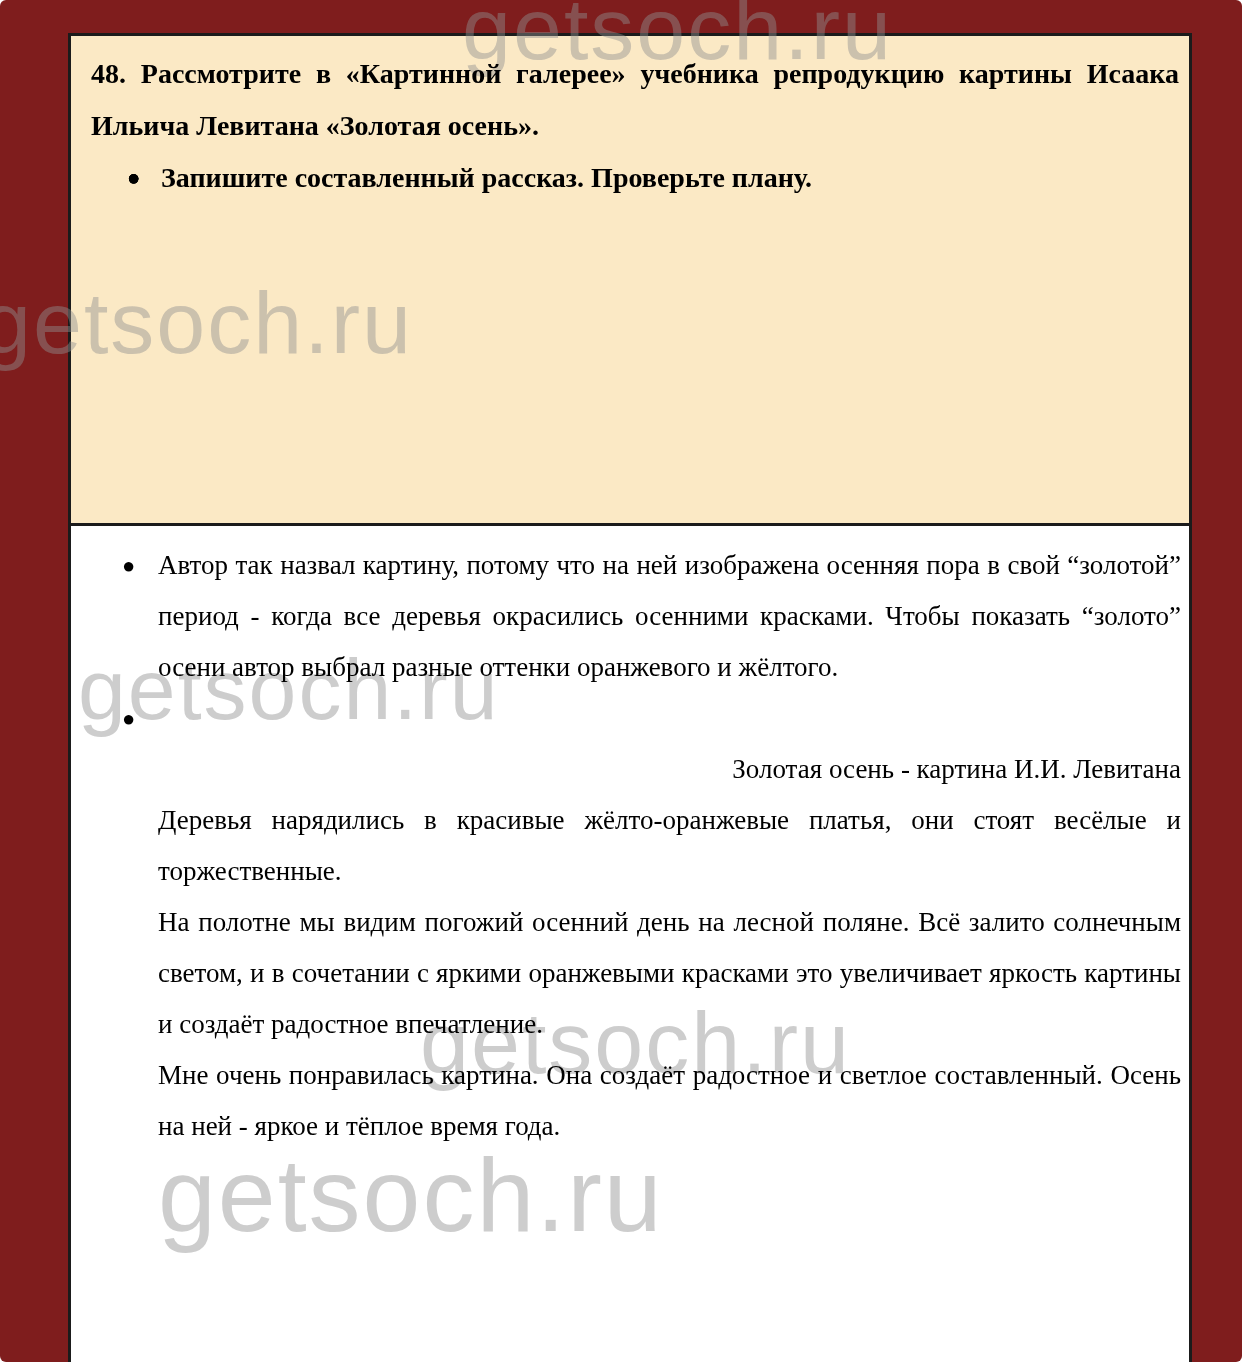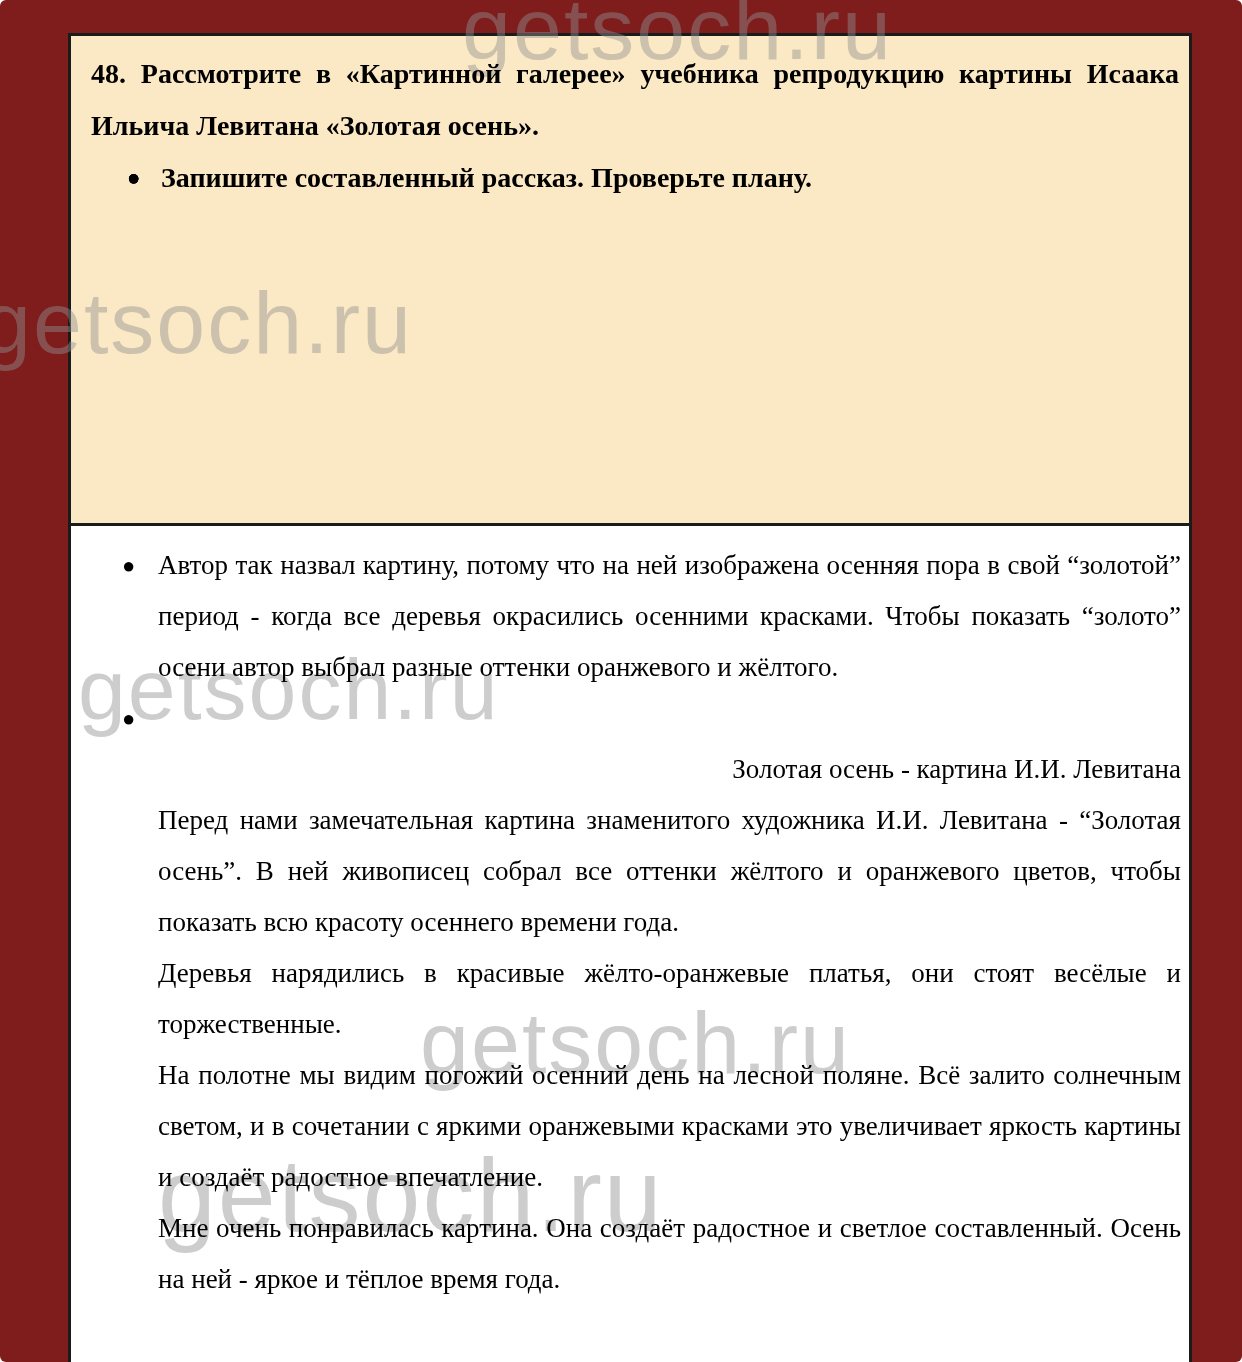--- a/index.html
+++ b/index.html
@@ -111,20 +111,19 @@
 
     <section class="answer-box">
       <div class="ans-bullet">
         <span class="dot">●</span>
         <span>Автор так назвал картину, потому что на ней изображена осенняя пора в свой “золотой” период - когда все деревья окрасились осенними красками. Чтобы показать “золото” осени автор выбрал разные оттенки оранжевого и жёлтого.</span>
       </div>
       <div class="ans-bullet empty">
         <span class="dot">●</span>
       </div>
       <p class="story-title">Золотая осень - картина И.И. Левитана</p>
-      <p class="para">Перед нами замечательная картина знаменитого художника И.И. Левитана - “Золотая осень”. В ней живописец собрал все оттенки жёлтого и оранжевого цветов, чтобы показать всю красоту осеннего времени года.</p>
       <p class="para">Деревья нарядились в красивые жёлто-оранжевые платья, они стоят весёлые и торжественные.</p>
       <p class="para">На полотне мы видим погожий осенний день на лесной поляне. Всё залито солнечным светом, и в сочетании с яркими оранжевыми красками это увеличивает яркость картины и создаёт радостное впечатление.</p>
       <p class="para">Мне очень понравилась картина. Она создаёт радостное и светлое составленный. Осень на ней - яркое и тёплое время года.</p>
     </section>
 
   </div>
 </div>
 
 </body></html>

